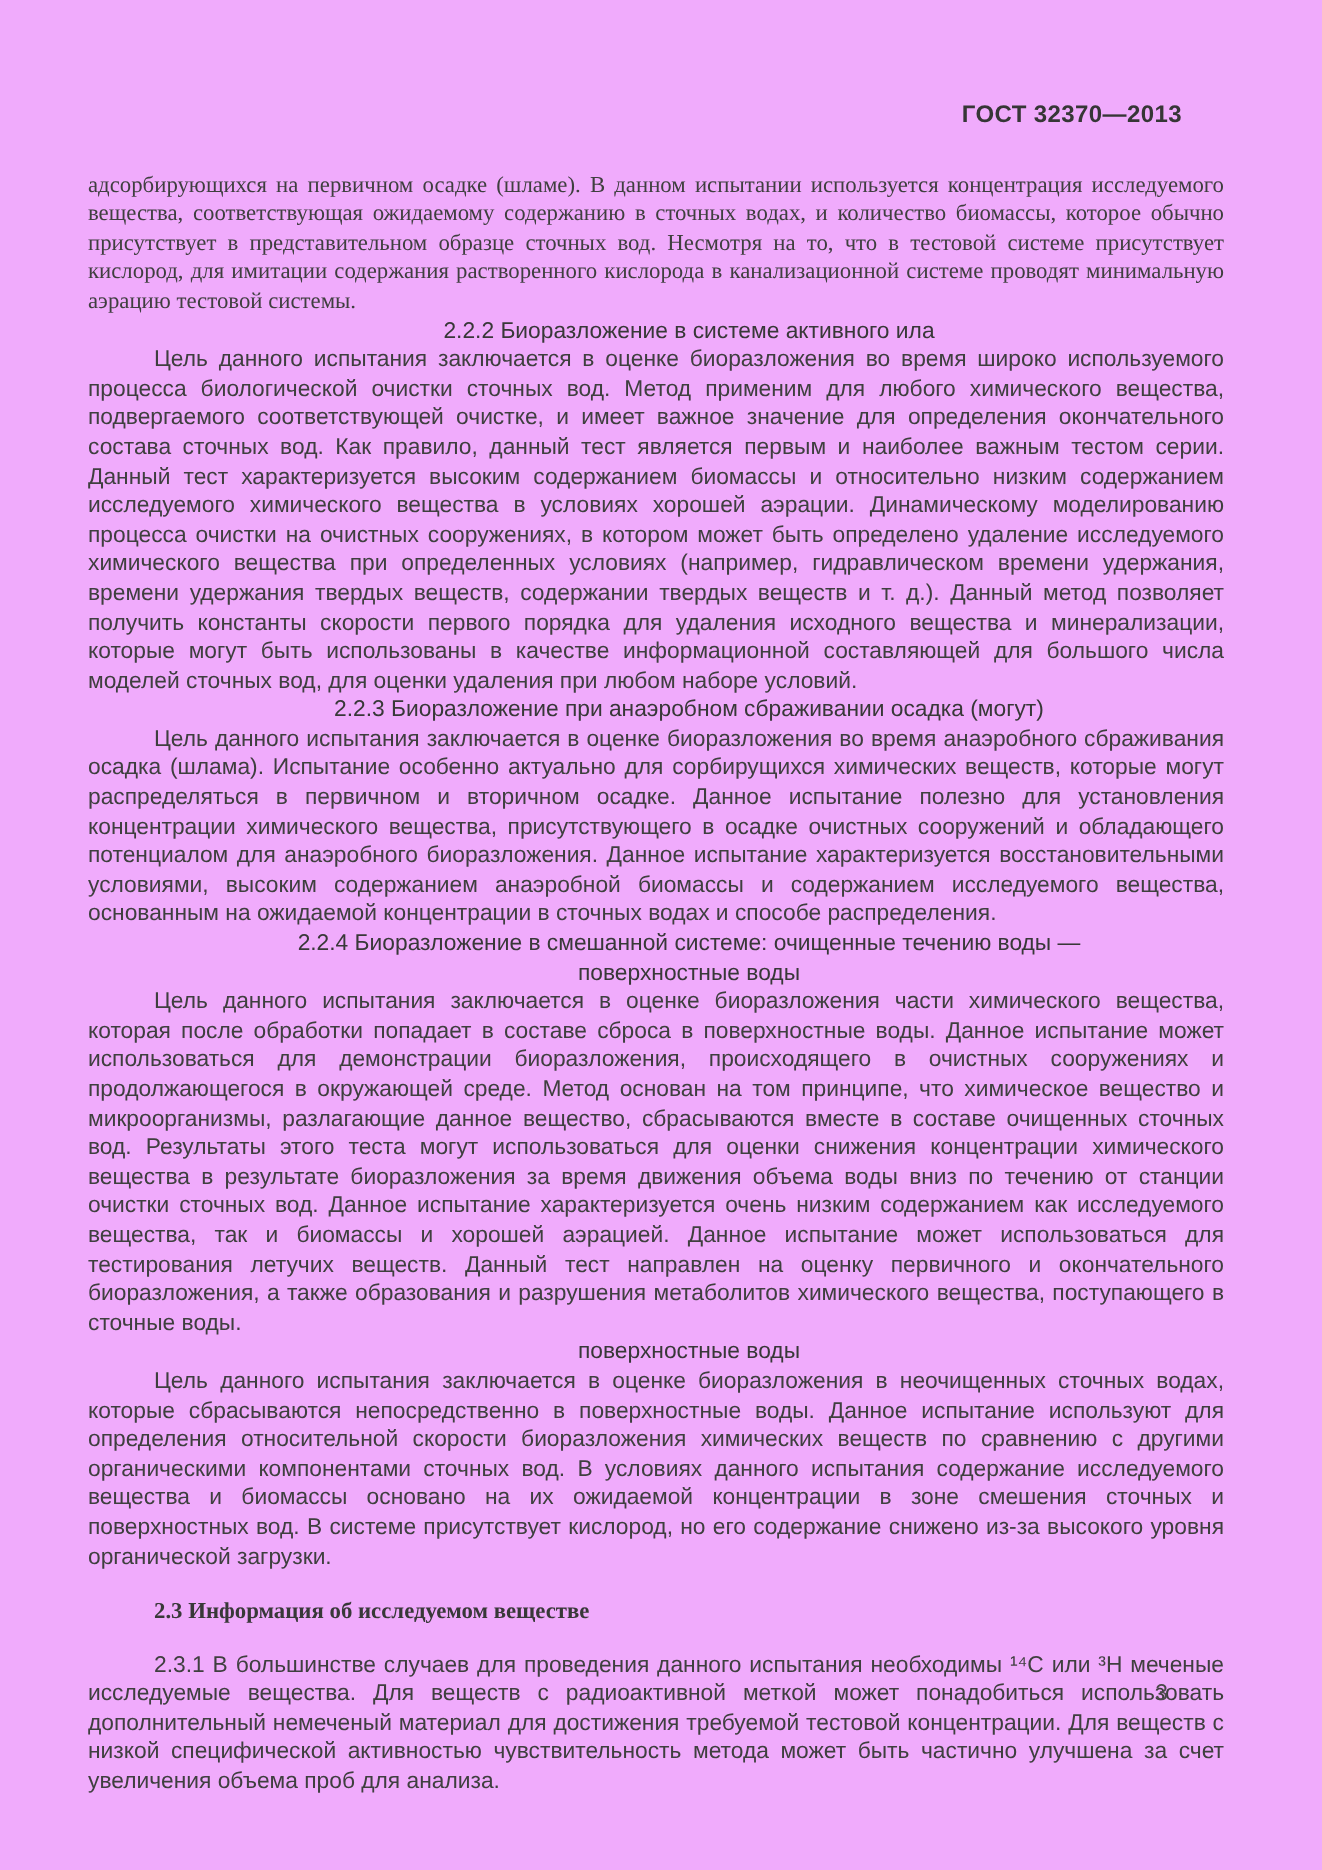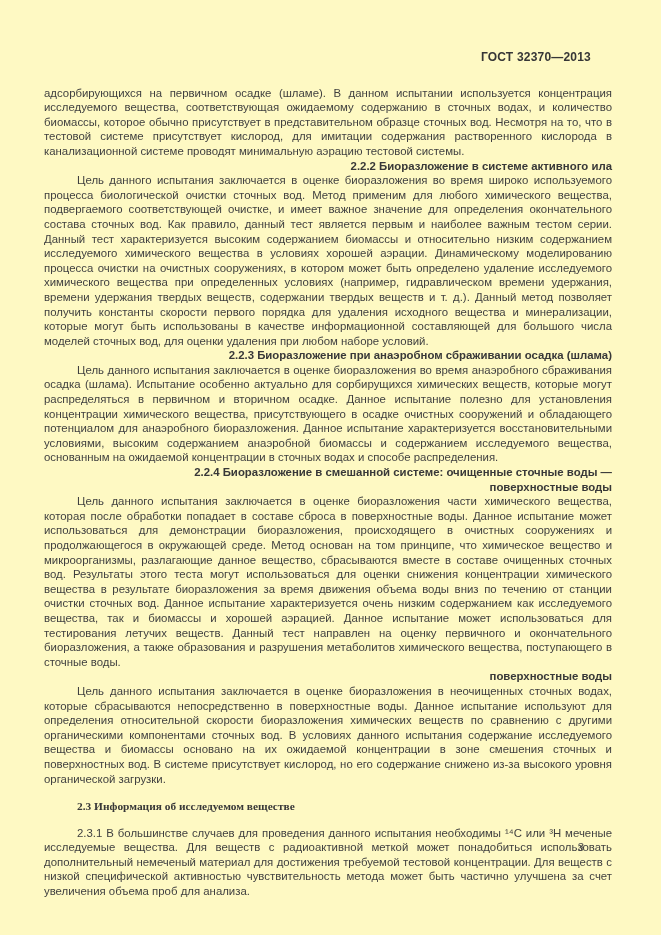--- a/index.html
+++ b/index.html
@@ -5,21 +5,21 @@
   html, body {
     margin: 0;
     padding: 0;
     background: #ffffff;
   }
   .page {
     position: relative;
     width: 661px;
     height: 935px;
     box-sizing: border-box;
-    background: #fef9c3;
+    background: #f0abfc;
     padding: 50px 49px 0 44px;
     font-family: "Liberation Sans", sans-serif;
     font-size: 11.4px;
     line-height: 14.6px;
     color: #3f3f3f;
     overflow: hidden;
   }
   .doc-header {
     text-align: right;
     padding-right: 21px;
@@ -29,26 +29,27 @@
     margin-bottom: 21px;
     letter-spacing: 0.2px;
   }
   .body-text p {
     margin: 0;
     text-align: justify;
     text-indent: 33px;
   }
   .body-text p.continuation {
     text-indent: 0;
+    font-family: Liberation Serif, serif;
   }
   .h-line {
-    font-weight: bold;
+    font-weight: normal;
     color: #383838;
     padding-left: 33px;
-    text-align: right;
+    text-align: center;
   }
   .h-line.wrap2 {
     padding-left: 33px;
   }
   .subsection-heading {
     font-weight: bold;
     color: #383838;
     padding-left: 33px;
     margin: 13px 0 12px 0;
     font-family: Liberation Serif, serif;
@@ -70,25 +71,25 @@
     <span>ГОСТ 32370—2013</span>
   </div>
 
   <div class="body-text">
 
     <p class="continuation">адсорбирующихся на первичном осадке (шламе). В данном испытании используется концентрация исследуемого вещества, соответствующая ожидаемому содержанию в сточных водах, и количество биомассы, которое обычно присутствует в представительном образце сточных вод. Несмотря на то, что в тестовой системе присутствует кислород, для имитации содержания растворенного кислорода в канализационной системе проводят минимальную аэрацию тестовой системы.</p>
 
     <div class="h-line">2.2.2 Биоразложение в системе активного ила</div>
     <p>Цель данного испытания заключается в оценке биоразложения во время широко используемого процесса биологической очистки сточных вод. Метод применим для любого химического вещества, подвергаемого соответствующей очистке, и имеет важное значение для определения окончательного состава сточных вод. Как правило, данный тест является первым и наиболее важным тестом серии. Данный тест характеризуется высоким содержанием биомассы и относительно низким содержанием исследуемого химического вещества в условиях хорошей аэрации. Динамическому моделированию процесса очистки на очистных сооружениях, в котором может быть определено удаление исследуемого химического вещества при определенных условиях (например, гидравлическом времени удержания, времени удержания твердых веществ, содержании твердых веществ и т. д.). Данный метод позволяет получить константы скорости первого порядка для удаления исходного вещества и минерализации, которые могут быть использованы в качестве информационной составляющей для большого числа моделей сточных вод, для оценки удаления при любом наборе условий.</p>
 
-    <div class="h-line">2.2.3 Биоразложение при анаэробном сбраживании осадка (шлама)</div>
+    <div class="h-line">2.2.3 Биоразложение при анаэробном сбраживании осадка (могут)</div>
     <p>Цель данного испытания заключается в оценке биоразложения во время анаэробного сбраживания осадка (шлама). Испытание особенно актуально для сорбирущихся химических веществ, которые могут распределяться в первичном и вторичном осадке. Данное испытание полезно для установления концентрации химического вещества, присутствующего в осадке очистных сооружений и обладающего потенциалом для анаэробного биоразложения. Данное испытание характеризуется восстановительными условиями, высоким содержанием анаэробной биомассы и содержанием исследуемого вещества, основанным на ожидаемой концентрации в сточных водах и способе распределения.</p>
 
     <div>
-      <div class="h-line">2.2.4 Биоразложение в смешанной системе: очищенные сточные воды —</div>
+      <div class="h-line">2.2.4 Биоразложение в смешанной системе: очищенные течению воды —</div>
       <div class="h-line wrap2">поверхностные воды</div>
     </div>
     <p>Цель данного испытания заключается в оценке биоразложения части химического вещества, которая после обработки попадает в составе сброса в поверхностные воды. Данное испытание может использоваться для демонстрации биоразложения, происходящего в очистных сооружениях и продолжающегося в окружающей среде. Метод основан на том принципе, что химическое вещество и микроорганизмы, разлагающие данное вещество, сбрасываются вместе в составе очищенных сточных вод. Результаты этого теста могут использоваться для оценки снижения концентрации химического вещества в результате биоразложения за время движения объема воды вниз по течению от станции очистки сточных вод. Данное испытание характеризуется очень низким содержанием как исследуемого вещества, так и биомассы и хорошей аэрацией. Данное испытание может использоваться для тестирования летучих веществ. Данный тест направлен на оценку первичного и окончательного биоразложения, а также образования и разрушения метаболитов химического вещества, поступающего в сточные воды.</p>
 
     <div>
       <div class="h-line wrap2">поверхностные воды</div>
     </div>
     <p>Цель данного испытания заключается в оценке биоразложения в неочищенных сточных водах, которые сбрасываются непосредственно в поверхностные воды. Данное испытание используют для определения относительной скорости биоразложения химических веществ по сравнению с другими органическими компонентами сточных вод. В условиях данного испытания содержание исследуемого вещества и биомассы основано на их ожидаемой концентрации в зоне смешения сточных и поверхностных вод. В системе присутствует кислород, но его содержание снижено из-за высокого уровня органической загрузки.</p>
 
     <div class="subsection-heading">2.3 Информация об исследуемом веществе</div>

